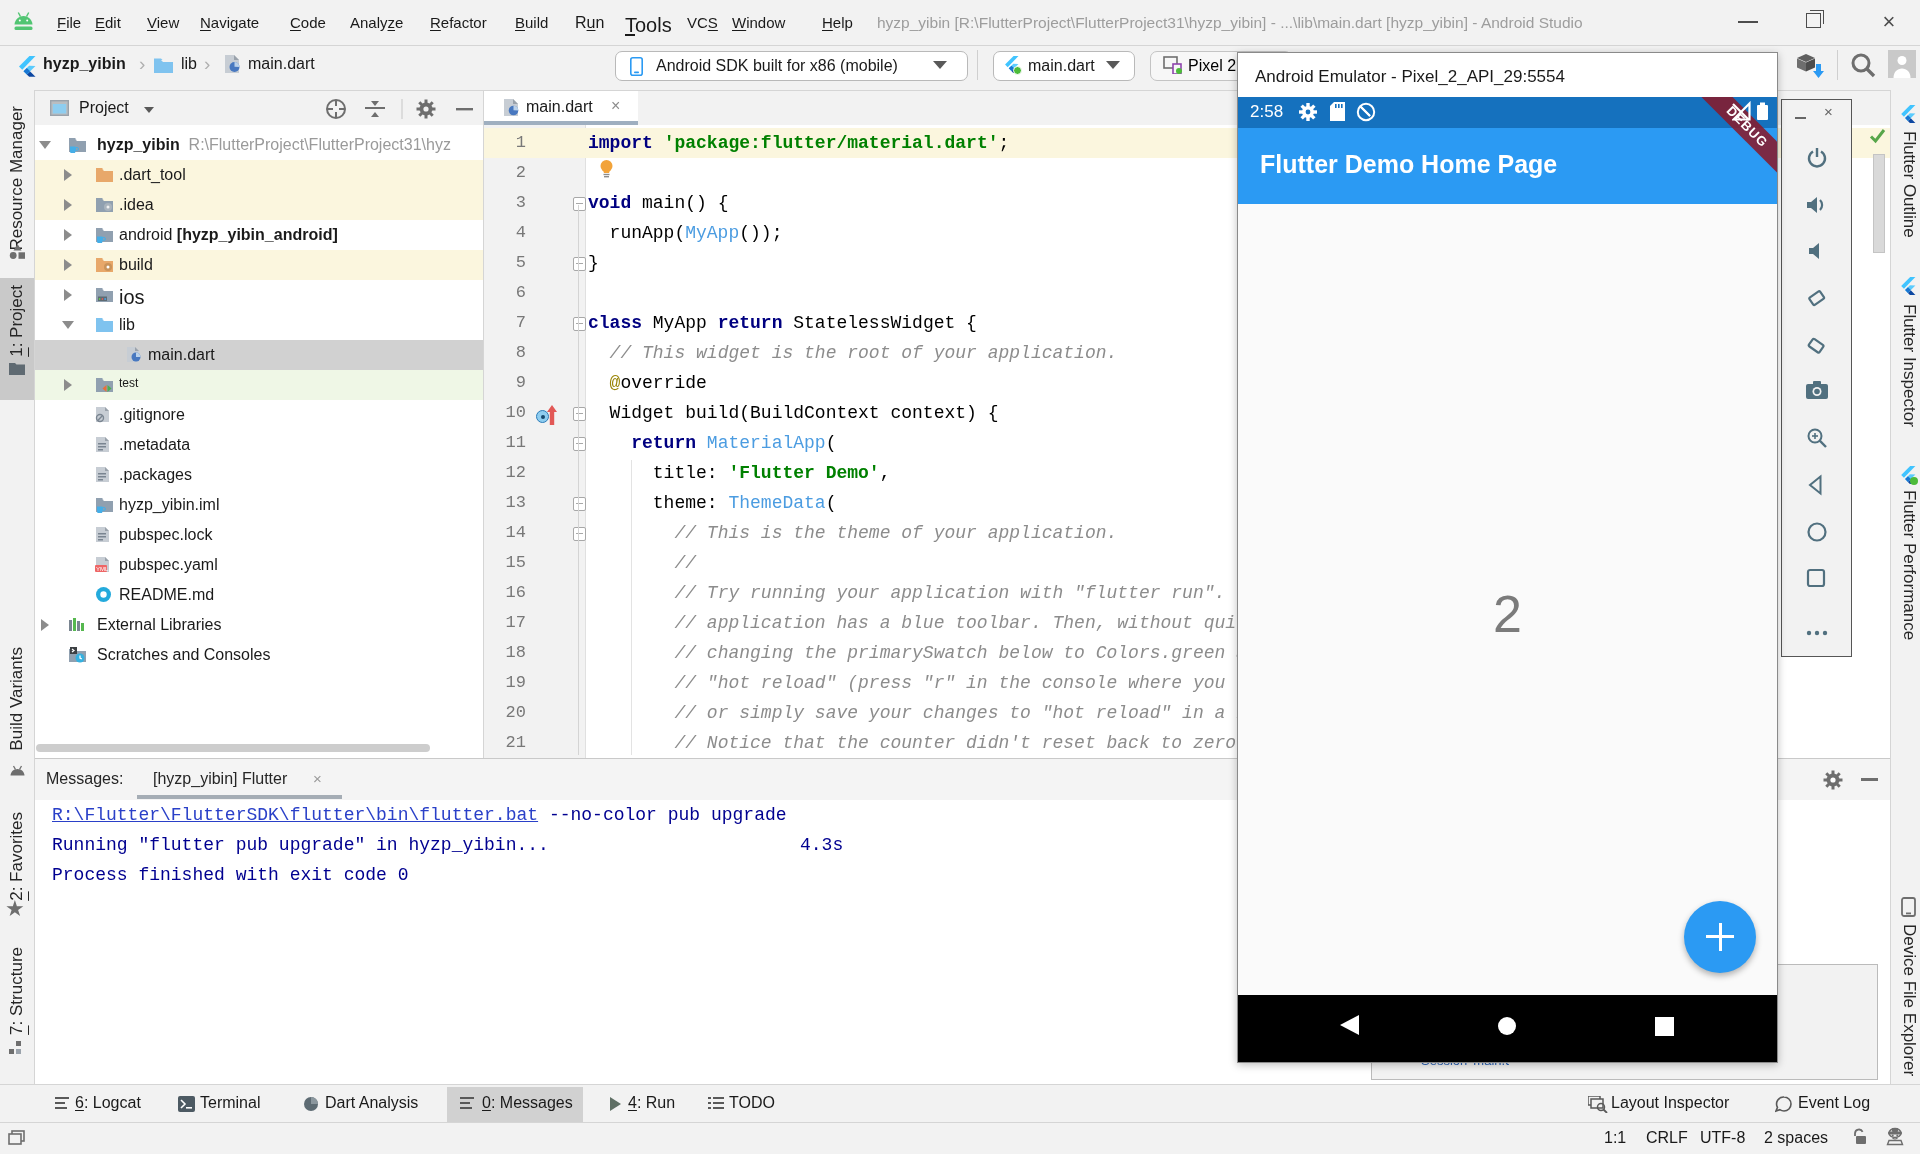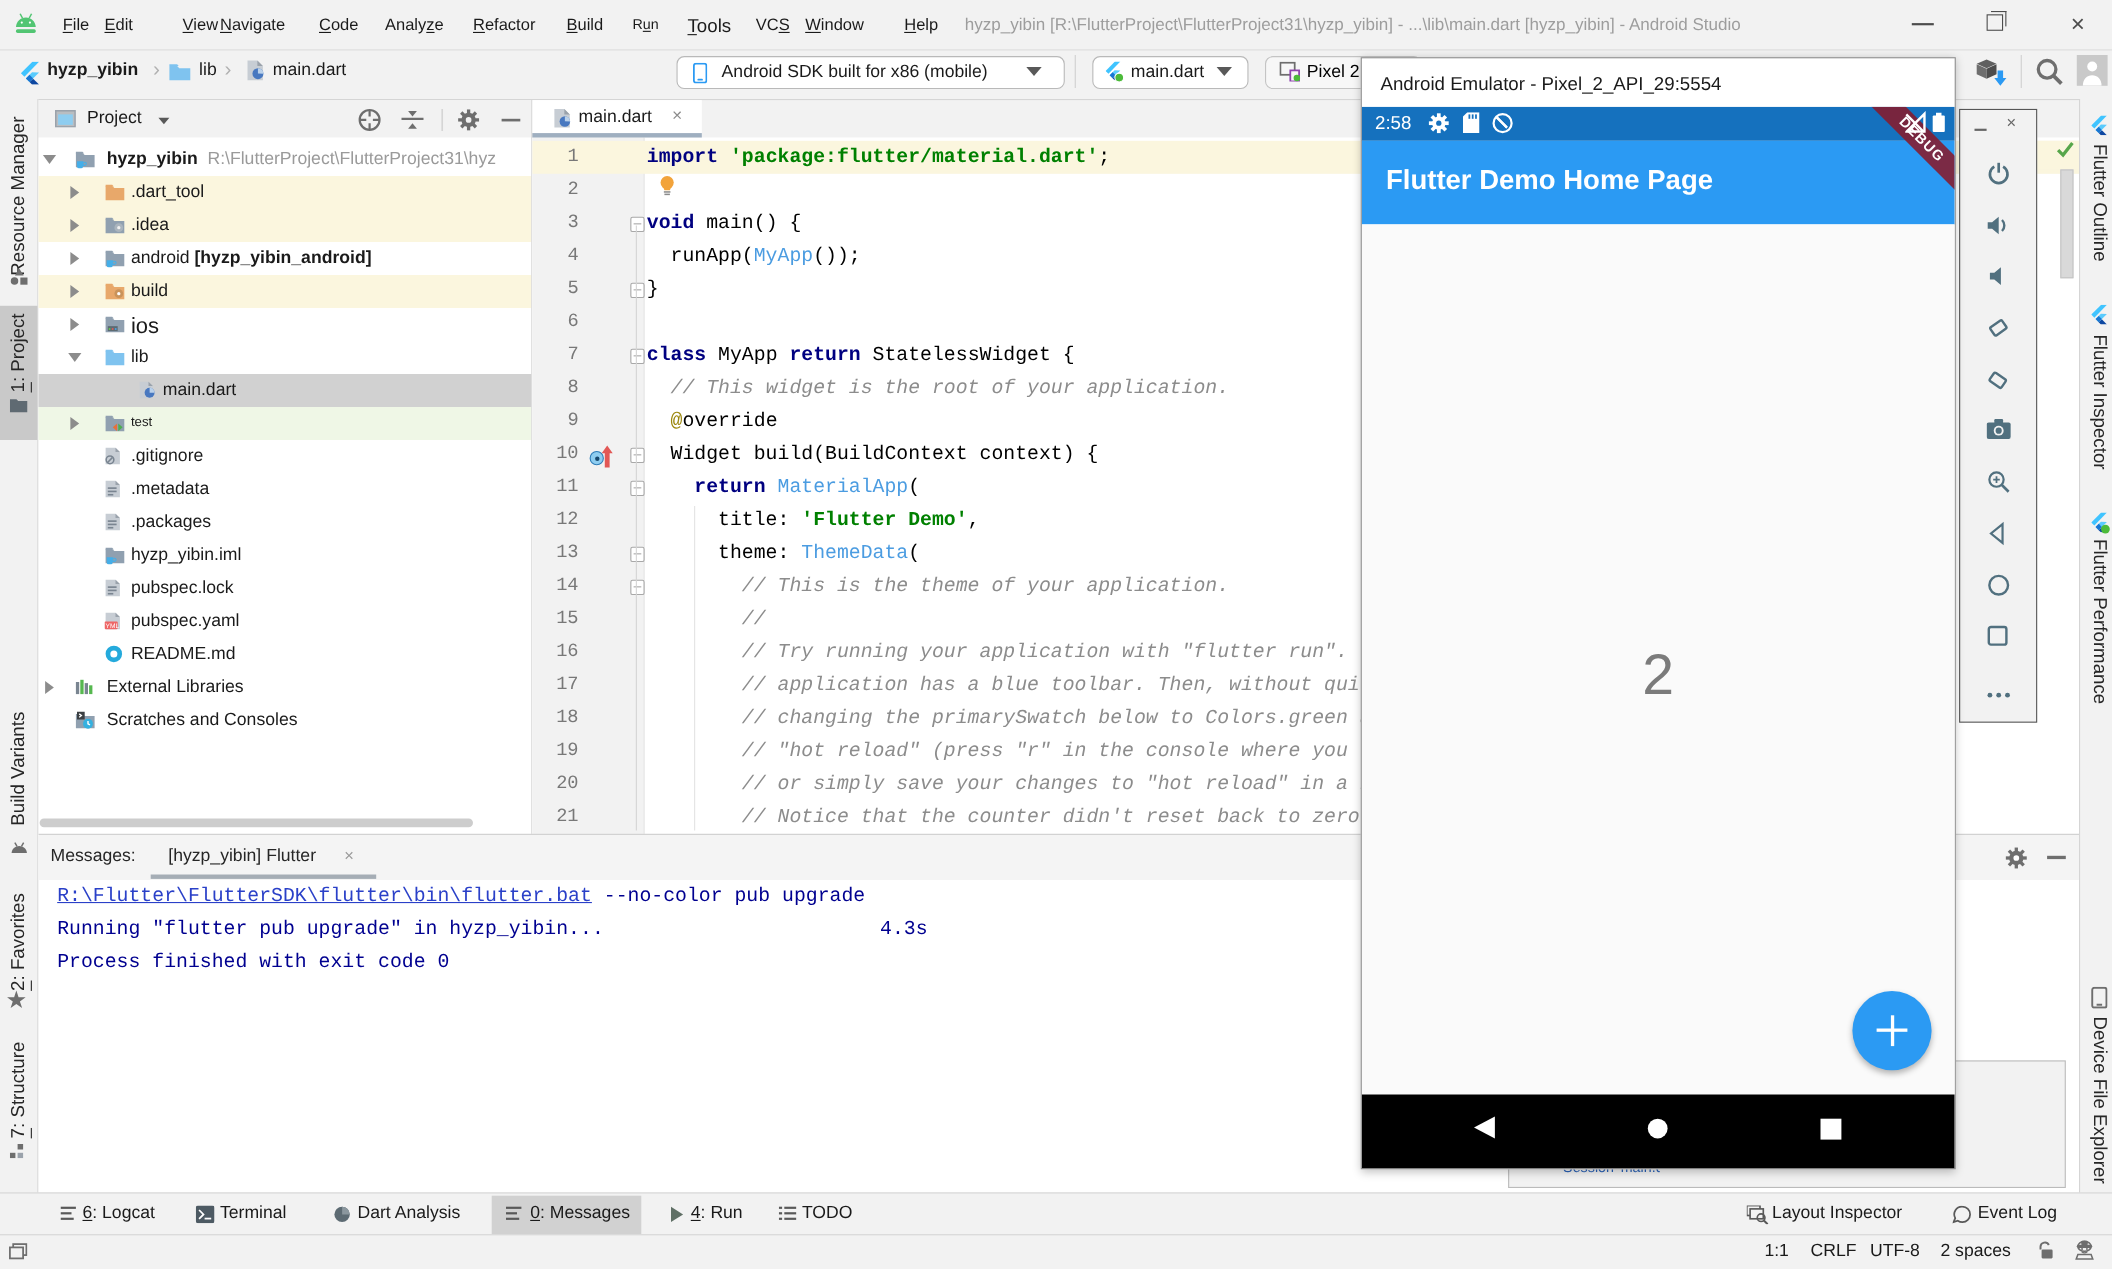--- a/index.html
+++ b/index.html
@@ -24,28 +24,28 @@
       <line x1="6.3" y1="2.5" x2="8.5" y2="6.6" stroke="#52c573" stroke-width="1.4"></line>
       <line x1="16.7" y1="2.5" x2="14.5" y2="6.6" stroke="#52c573" stroke-width="1.4"></line>
       <circle cx="7.8" cy="10.5" r="1" fill="#fff"></circle>
       <circle cx="15.2" cy="10.5" r="1" fill="#fff"></circle>
       <rect x="2.5" y="16.5" width="18" height="3.5" rx="1.5" fill="#52c573"></rect>
     </svg>
 </div>
 <div class="abs ui" id="menuitems" style="left:0;top:0;height:45px;">
     <div class="abs" style="left:57px;top:14px;font-size:15px;"><u class="mn">F</u>ile</div>
     <div class="abs" style="left:95px;top:14px;font-size:15px;"><u class="mn">E</u>dit</div>
-    <div class="abs" style="left:147px;top:14px;font-size:15px;margin-left:19px;"><u class="mn">V</u>iew</div>
+    <div class="abs" style="left:147px;top:14px;font-size:15px;"><u class="mn">V</u>iew</div>
     <div class="abs" style="left:200px;top:14px;font-size:15px;"><u class="mn">N</u>avigate</div>
     <div class="abs" style="left:290px;top:14px;font-size:15px;"><u class="mn">C</u>ode</div>
     <div class="abs" style="left:350px;top:14px;font-size:15px;">Analy<u class="mn">z</u>e</div>
     <div class="abs" style="left:430px;top:14px;font-size:15px;"><u class="mn">R</u>efactor</div>
     <div class="abs" style="left:515px;top:14px;font-size:15px;"><u class="mn">B</u>uild</div>
-    <div class="abs" style="left:575px;top:14px;font-size:13px;">R<u class="mn">u</u>n</div>
-    <div class="abs" style="left:625px;top:14px;font-size:17px;"><u class="mn">T</u>ools</div>
+    <div class="abs" style="left:575px;top:14px;font-size:16px;">R<u class="mn">u</u>n</div>
+    <div class="abs" style="left:625px;top:14px;font-size:20px;"><u class="mn">T</u>ools</div>
     <div class="abs" style="left:687px;top:14px;font-size:15px;">VC<u class="mn">S</u></div>
     <div class="abs" style="left:732px;top:14px;font-size:15px;"><u class="mn">W</u>indow</div>
     <div class="abs" style="left:822px;top:14px;font-size:15px;"><u class="mn">H</u>elp</div>
   </div>
 <div class="abs" style="left:877px;top:14px;color:#9d9d9d;font-size:15.5px;white-space:nowrap;">hyzp_yibin [R:\FlutterProject\FlutterProject31\hyzp_yibin] - ...\lib\main.dart [hyzp_yibin] - Android Studio</div>
 
 <div class="abs" style="left:1738px;top:21px;width:20px;height:2px;background:#4d4d4d;"></div>
 <div class="abs" style="left:1806px;top:13px;width:13px;height:13px;border:1.5px solid #4d4d4d;background:#f2f2f2;"></div>
 <div class="abs" style="left:1810px;top:10px;width:13px;height:13px;border-top:1.5px solid #4d4d4d;border-right:1.5px solid #4d4d4d;"></div>
 <div class="abs" style="left:1878px;top:11px;width:22px;height:22px;font-size:22px;color:#4d4d4d;line-height:22px;text-align:center;">×</div>

